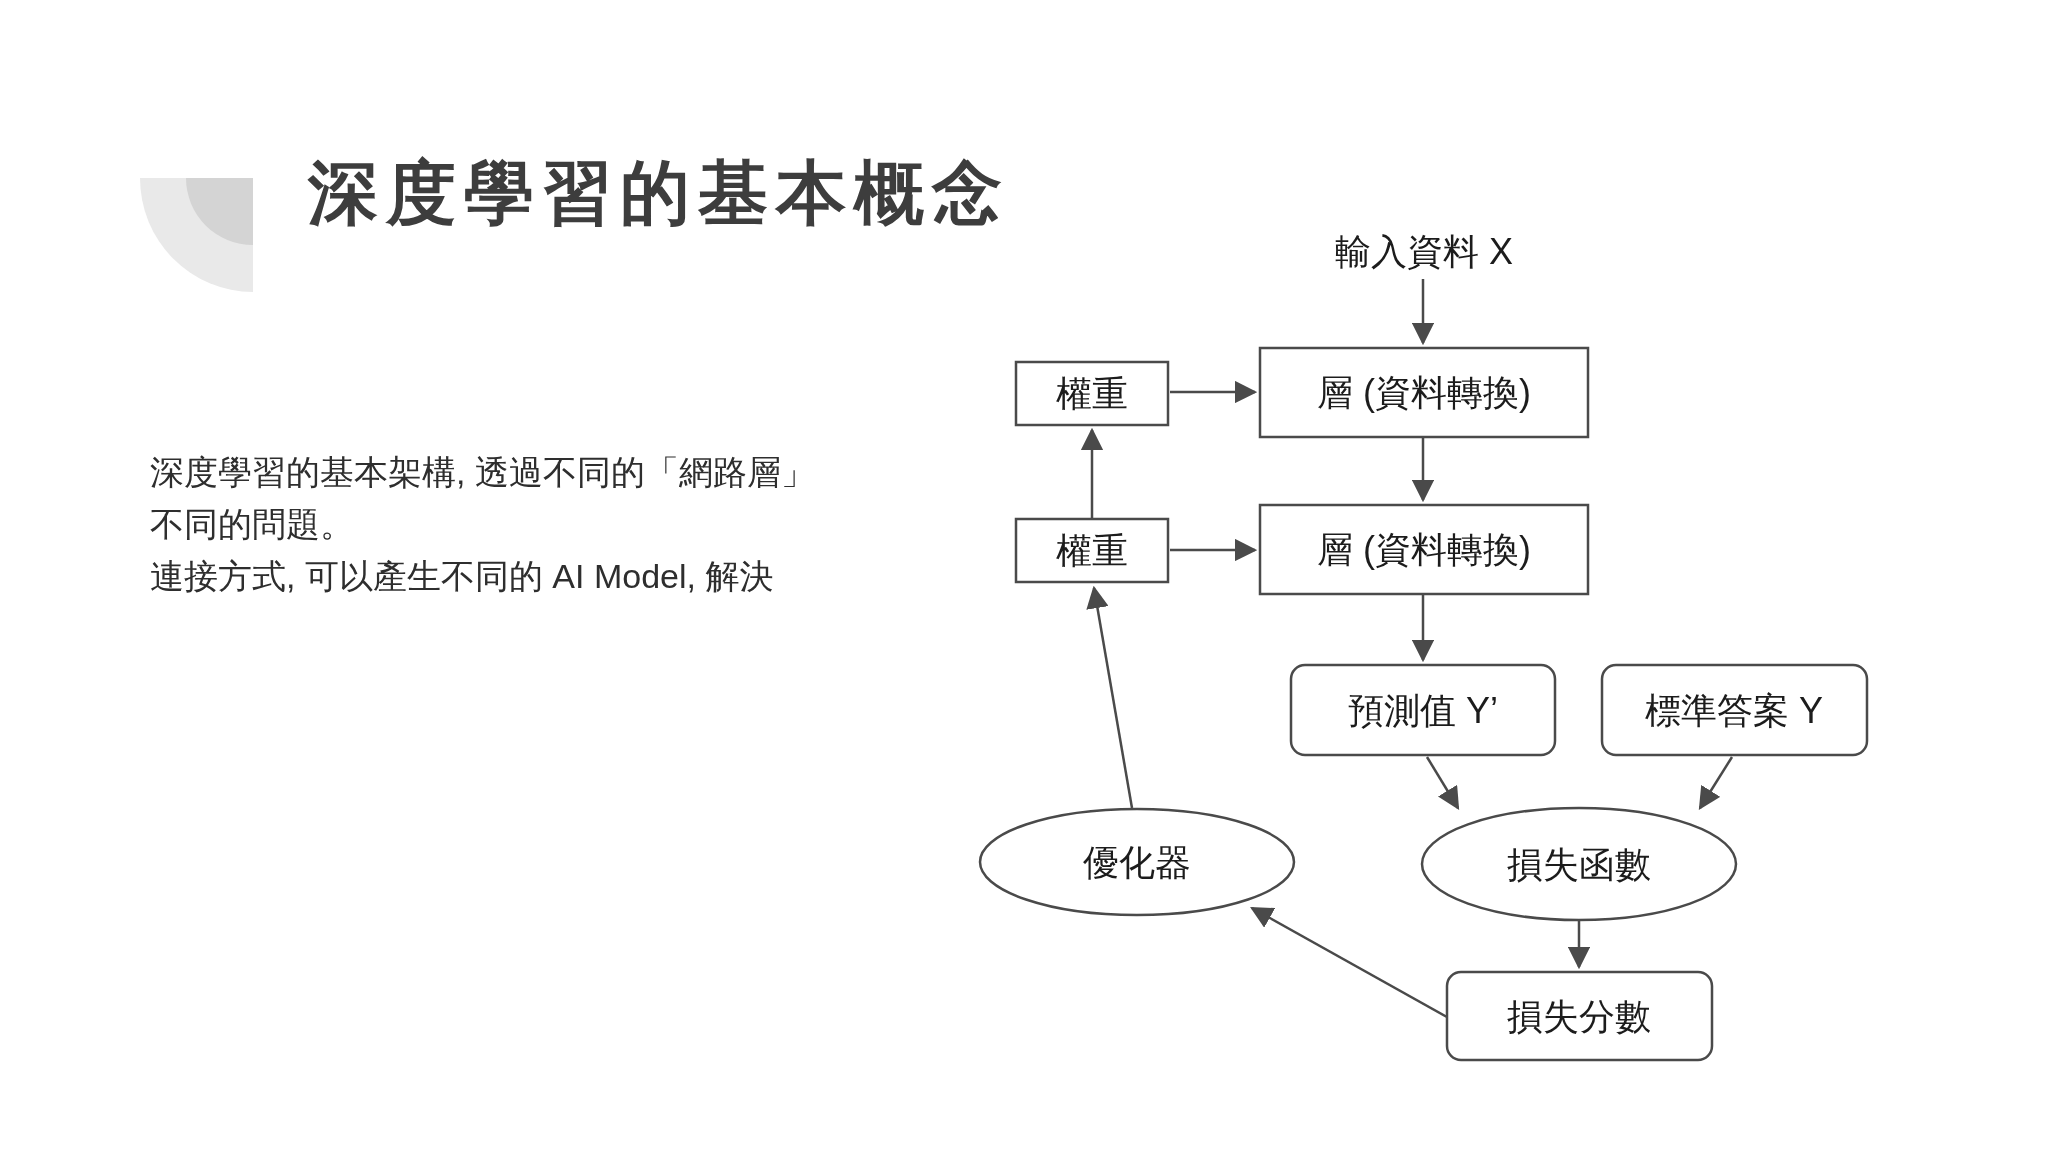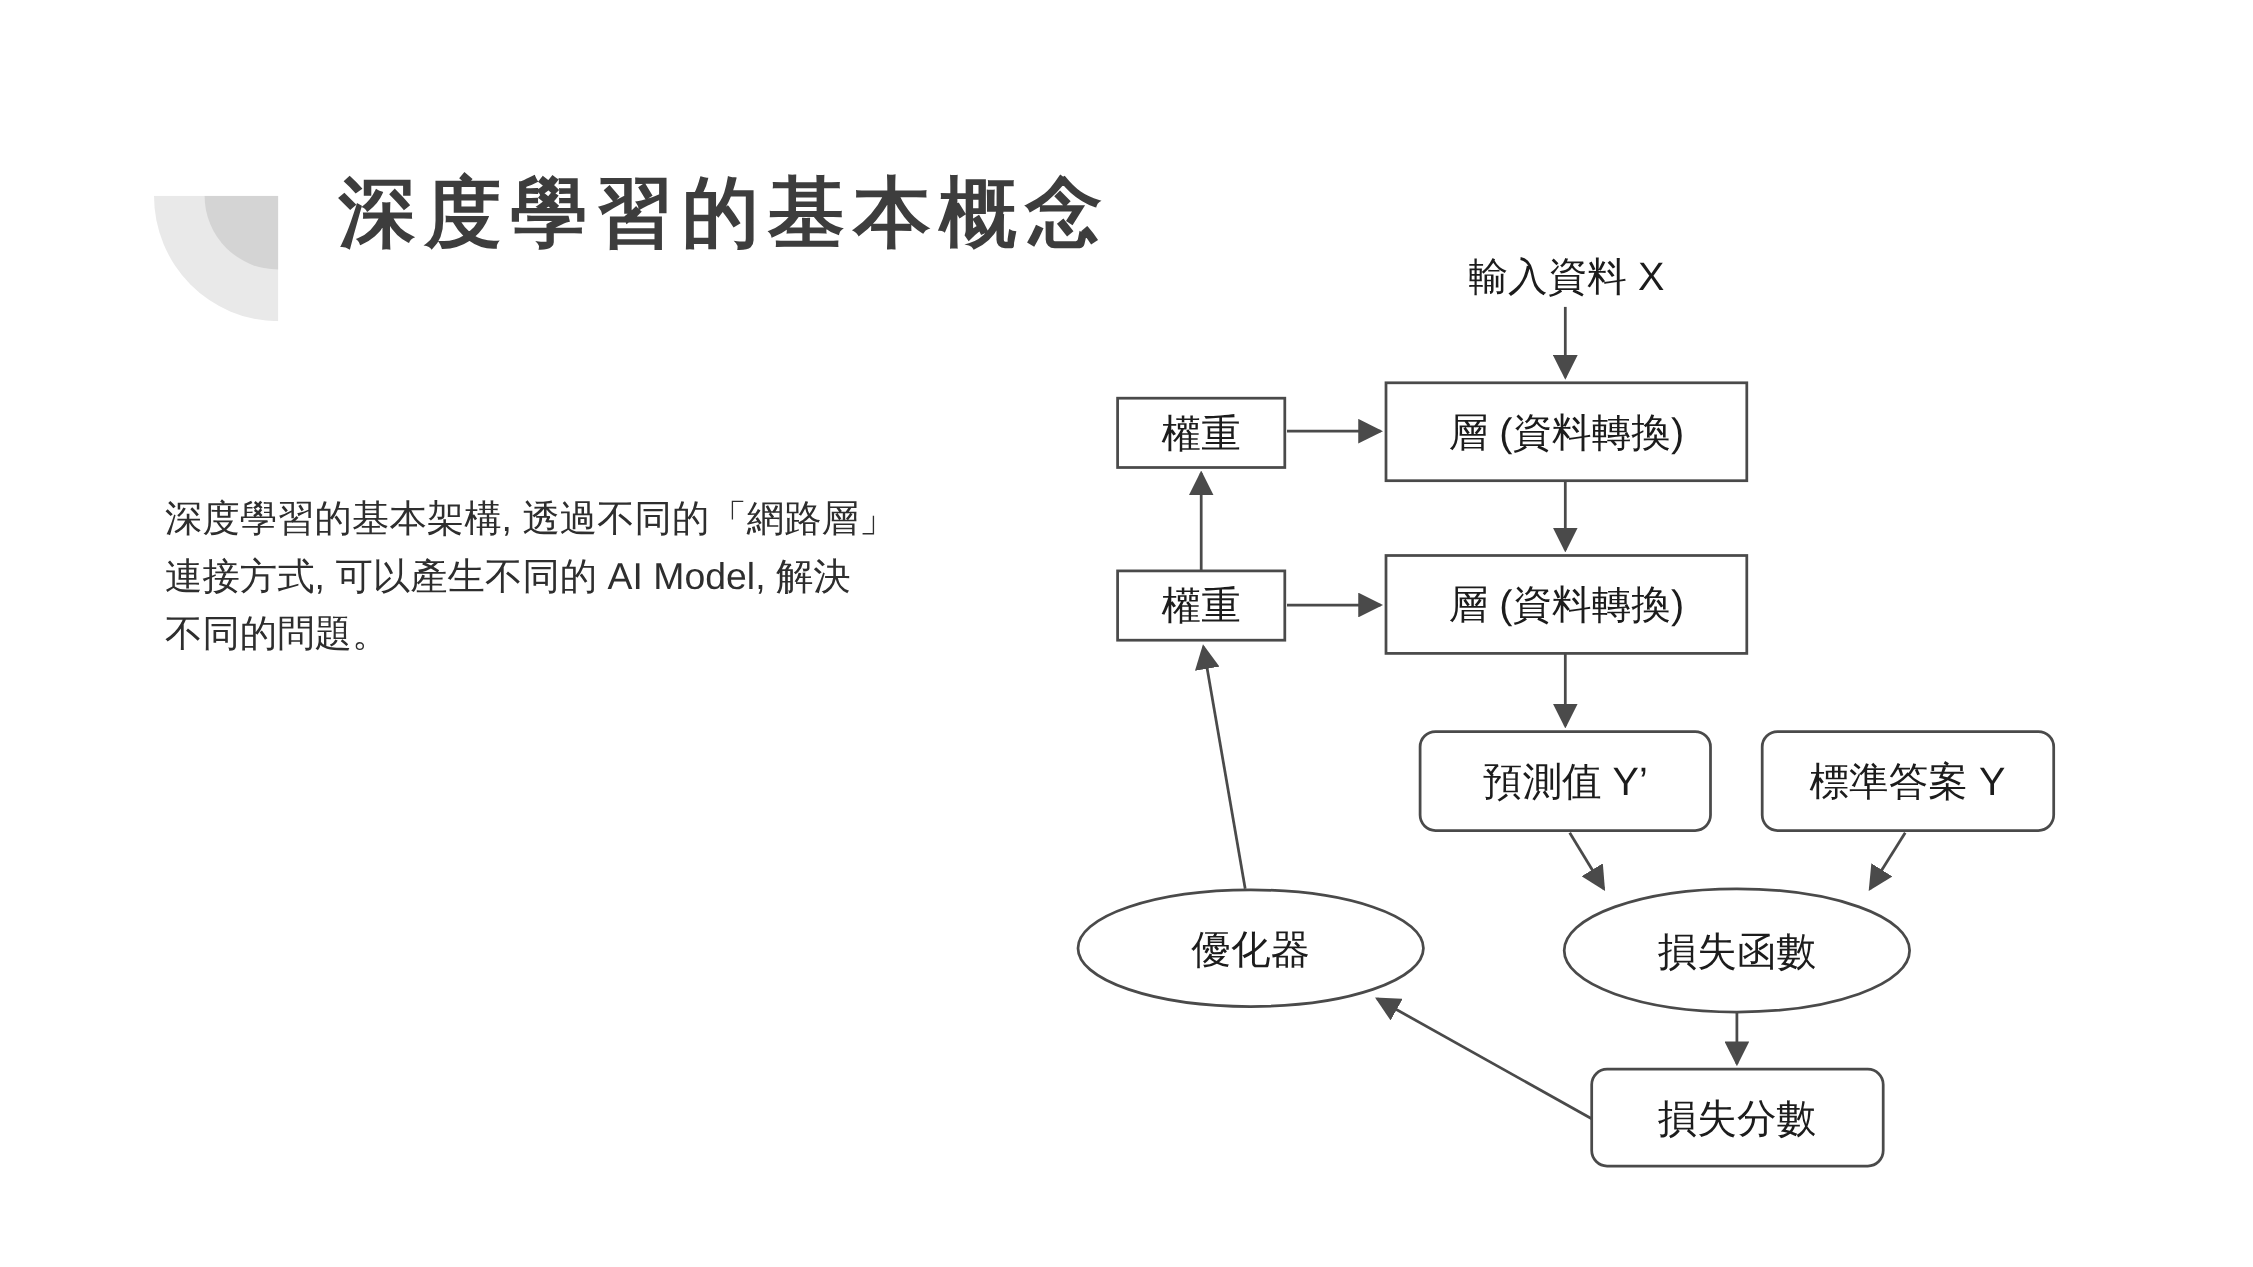--- a/index.html
+++ b/index.html
@@ -73,22 +73,22 @@
 
   <svg class="deco" viewBox="0 0 113 114" aria-hidden="true">
     <path class="outer" d="M 0,0 H 113 V 114 A 113 114 0 0 1 0 0 Z"></path>
     <path class="inner" d="M 46,0 H 113 V 67 A 67 67 0 0 1 46 0 Z"></path>
   </svg>
 
   <h1 class="title">深度學習的基本概念</h1>
 
   <div class="body">
     <div>深度學習的基本架構, 透過不同的「網路層」</div>
+    <div>不同的問題。</div>
     <div>連接方式, 可以產生不同的 AI Model, 解決</div>
-    <div>不同的問題。</div>
   </div>
 
   <svg class="diagram" viewBox="0 0 2048 1152">
     <defs>
       <marker id="arrow" viewBox="0 0 10 10" refX="9" refY="5" markerWidth="9" markerHeight="9" orient="auto-start-reverse">
         <path d="M 0 0 L 10 5 L 0 10 z" fill="#4a4a4a"></path>
       </marker>
     </defs>
 
     <line class="edge" x1="1423" y1="279" x2="1423" y2="343" marker-end="url(#arrow)"></line>

